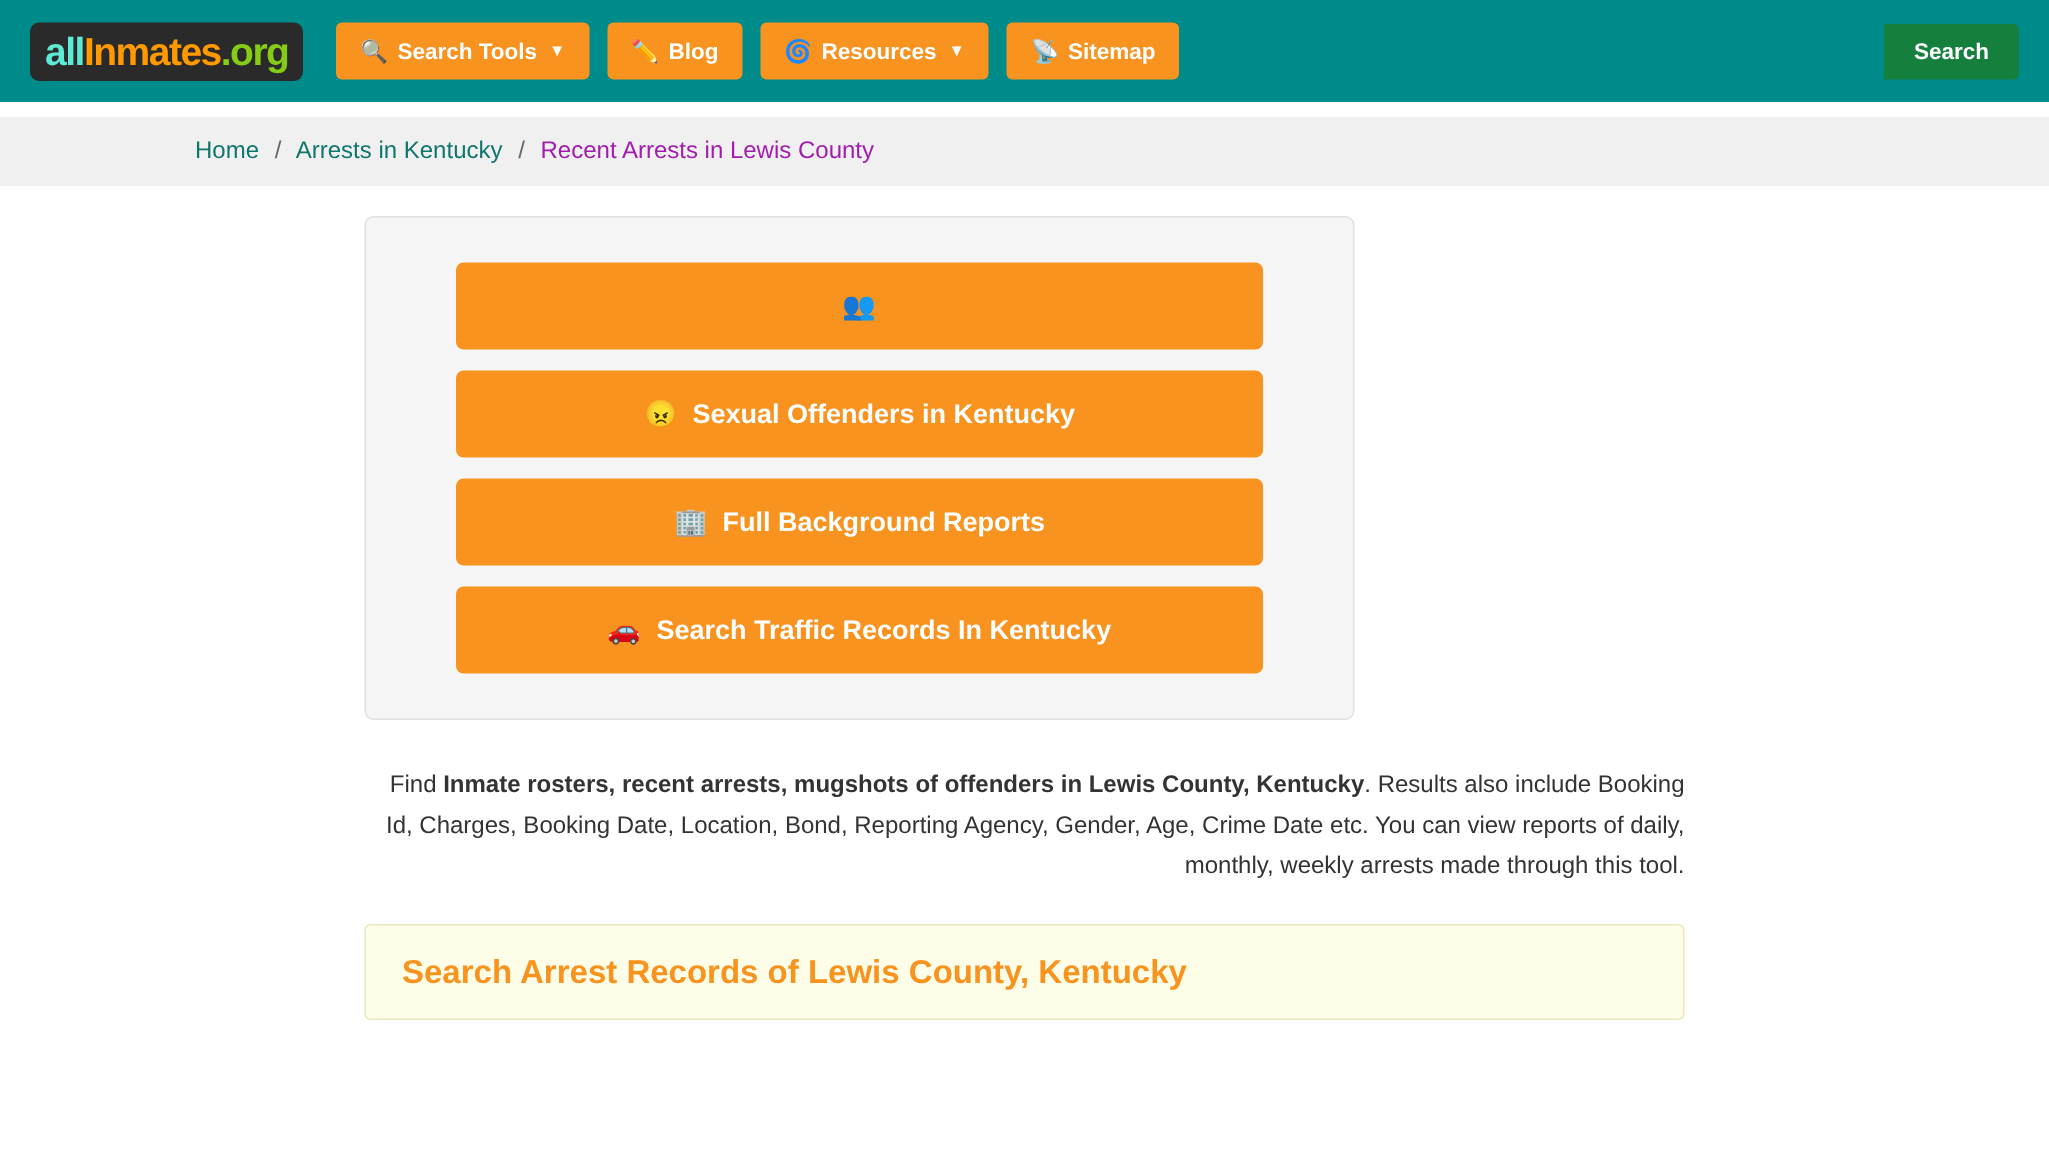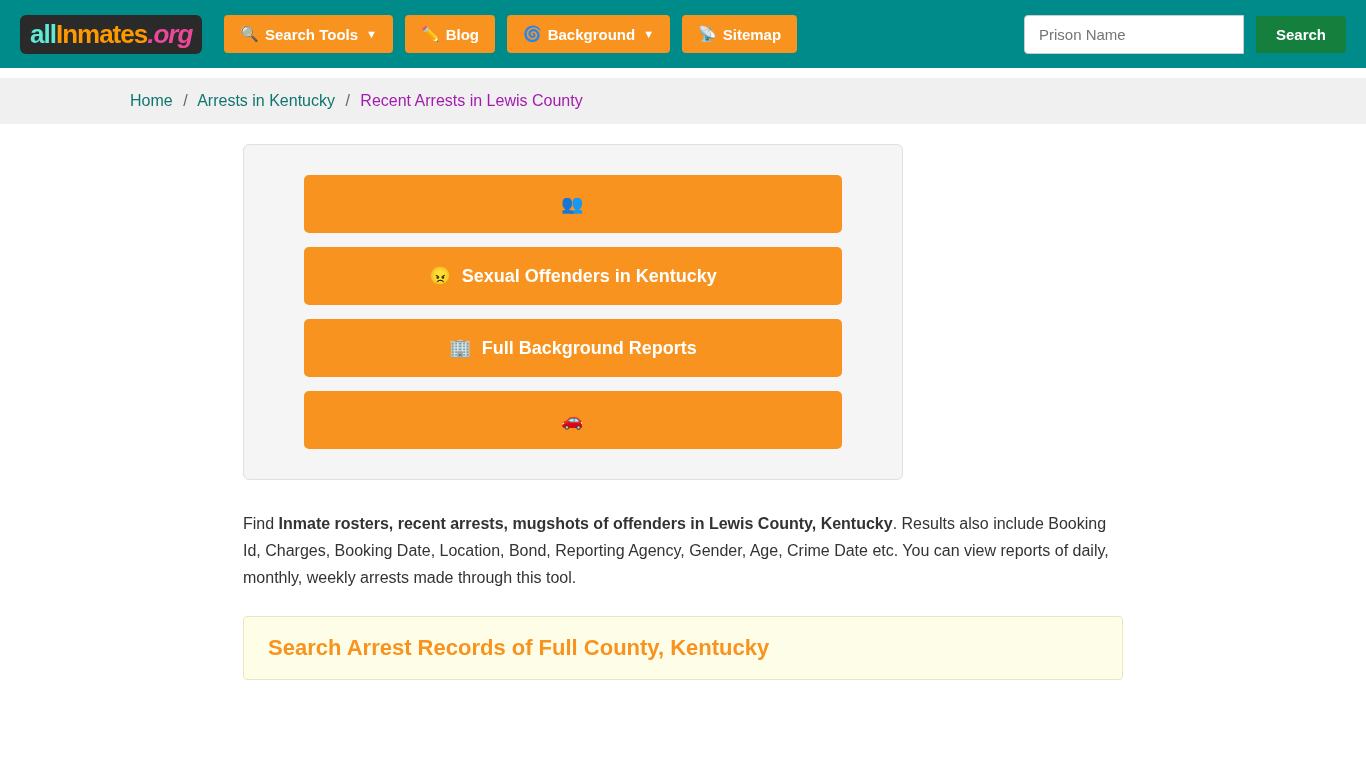--- a/index.html
+++ b/index.html
@@ -24,21 +24,21 @@
       font-weight: 900;
       color: #fff;
       font-family: 'Arial Black', sans-serif;
       background: #2a2a2a;
       padding: 4px 10px;
       border-radius: 6px;
       letter-spacing: -1px;
     }
     .logo-text span.all { color: #5eead4; margin-top: 48px; }
     .logo-text span.inmates { color: #f90; text-align: right; }
-    .logo-text span.org { color: #ec4899; font-style: italic; }
+    .logo-text span.org { color: #84cc16; }
 
     .nav-btn {
       background: #f7931e;
       color: #fff;
       border: none;
       border-radius: 4px;
       padding: 10px 16px;
       font-size: 15px;
       cursor: pointer;
       display: flex;
@@ -145,20 +145,21 @@
       justify-content: center;
       gap: 10px;
       width: 100%;
     }
 
     .description-text {
       font-size: 16px;
       line-height: 1.7;
       color: #333;
       margin-bottom: 24px;
+      text-align: right;
     }
     .description-text strong { font-weight: 700; }
 
     .search-records-section {
       background: #fefee8;
       border: 1px solid #e8e8c0;
       border-radius: 4px;
       padding: 18px 24px;
     }
     .search-records-section h2 {
@@ -183,32 +184,31 @@
     <span class="caret">▼</span>
   </button>
 
   <button class="nav-plain">
     <span>✏️</span>
     <span>Blog</span>
   </button>
 
   <button class="nav-btn">
     <span>🌀</span>
-    <span>Background</span>
+    <span>Resources</span>
     <span class="caret">▼</span>
   </button>
 
   <button class="nav-plain">
     <span>📡</span>
     <span>Sitemap</span>
   </button>
 
   <div class="header-spacer"></div>
 
-  <input class="search-input" type="text" placeholder="Prison Name" style="">
   <button class="search-btn">
     <span>Search</span>
   </button>
 </header>
 
 <div class="breadcrumb-bar">
   <a href="#">Home</a>
   <span class="sep">/</span>
   <a href="#">Arrests in Kentucky</a>
   <span class="sep">/</span>
@@ -224,23 +224,24 @@
     <button class="action-btn">
       <span>😠</span>
       <span>Sexual Offenders in Kentucky</span>
     </button>
     <button class="action-btn">
       <span>🏢</span>
       <span>Full Background Reports</span>
     </button>
     <button class="action-btn">
       <span>🚗</span>
+      <span>Search Traffic Records In Kentucky</span>
     </button>
   </div>
 
   <p class="description-text">
     <span>Find </span><strong>Inmate rosters, recent arrests, mugshots of offenders in Lewis County, Kentucky</strong><span>. Results also include Booking Id, Charges, Booking Date, Location, Bond, Reporting Agency, Gender, Age, Crime Date etc. You can view reports of daily, monthly, weekly arrests made through this tool.</span>
   </p>
 
   <div class="search-records-section">
-    <h2>Search Arrest Records of Full County, Kentucky</h2>
+    <h2>Search Arrest Records of Lewis County, Kentucky</h2>
   </div>
 </main>
 
 </body></html>

